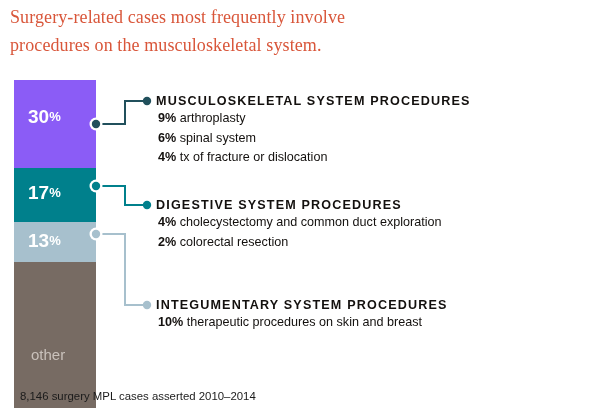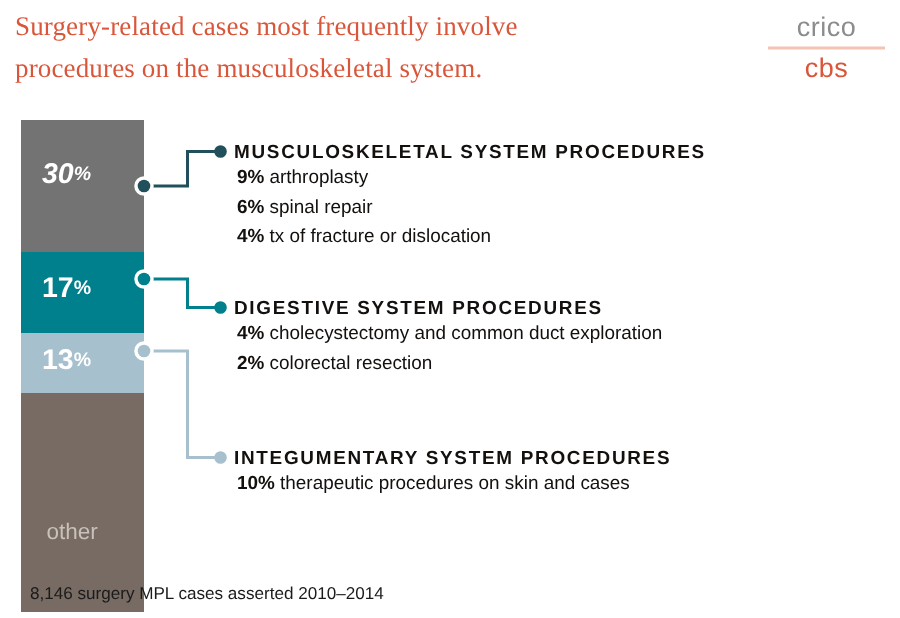--- a/index.html
+++ b/index.html
@@ -130,30 +130,25 @@
   }
 </style>
 </head>
 <body>
 
 <div id="header">
   <div id="title">
     <span class="tline">Surgery-related cases most frequently involve</span>
     <span class="tline">procedures on the musculoskeletal system.</span>
   </div>
-  <div id="logo">
-    <div id="logo-crico">crico</div>
-    <div id="logo-rule"></div>
-    <div id="logo-cbs">cbs</div>
-  </div>
 </div>
 
 <div id="bar">
 
-  <div class="seg" style="top:0px; height:88px; background:#737373;font-style:italic;">
+  <div class="seg" style="top:0px; height:88px; background:#8b5cf6;">
     <span class="pct" style="top:26px;"><span>30</span><span class="sym">%</span></span>
   </div>
 
   <div class="seg" style="top:88px; height:54px; background:#00808c;">
     <span class="pct" style="top:14px;"><span>17</span><span class="sym">%</span></span>
   </div>
 
   <div class="seg" style="top:142px; height:40px; background:#a7c0cd;">
     <span class="pct" style="top:8px;"><span>13</span><span class="sym">%</span></span>
   </div>
@@ -178,28 +173,28 @@
 
   <polyline points="96,234 125,234 125,305 147,305" fill="none" stroke="#a7c0cd" stroke-width="2"></polyline>
   <circle cx="96" cy="234" r="6.5" fill="#ffffff"></circle>
   <circle cx="96" cy="234" r="4.2" fill="#a7c0cd"></circle>
   <circle cx="147" cy="305" r="4.2" fill="#a7c0cd"></circle>
 </svg>
 
 <div class="group" style="top:93px;">
   <div class="heading">MUSCULOSKELETAL SYSTEM PROCEDURES</div>
   <div class="item"><b>9%</b><span> arthroplasty</span></div>
-  <div class="item"><b>6%</b><span> spinal repair</span></div>
+  <div class="item"><b>6%</b><span> spinal system</span></div>
   <div class="item"><b>4%</b><span> tx of fracture or dislocation</span></div>
 </div>
 
 <div class="group" style="top:197px;">
   <div class="heading">DIGESTIVE SYSTEM PROCEDURES</div>
   <div class="item"><b>4%</b><span> cholecystectomy and common duct exploration</span></div>
   <div class="item"><b>2%</b><span> colorectal resection</span></div>
 </div>
 
 <div class="group" style="top:297px;">
   <div class="heading">INTEGUMENTARY SYSTEM PROCEDURES</div>
-  <div class="item"><b>10%</b><span> therapeutic procedures on skin and cases</span></div>
+  <div class="item"><b>10%</b><span> therapeutic procedures on skin and breast</span></div>
 </div>
 
 <div id="footnote">8,146 surgery MPL cases asserted 2010–2014</div>
 
 </body></html>

